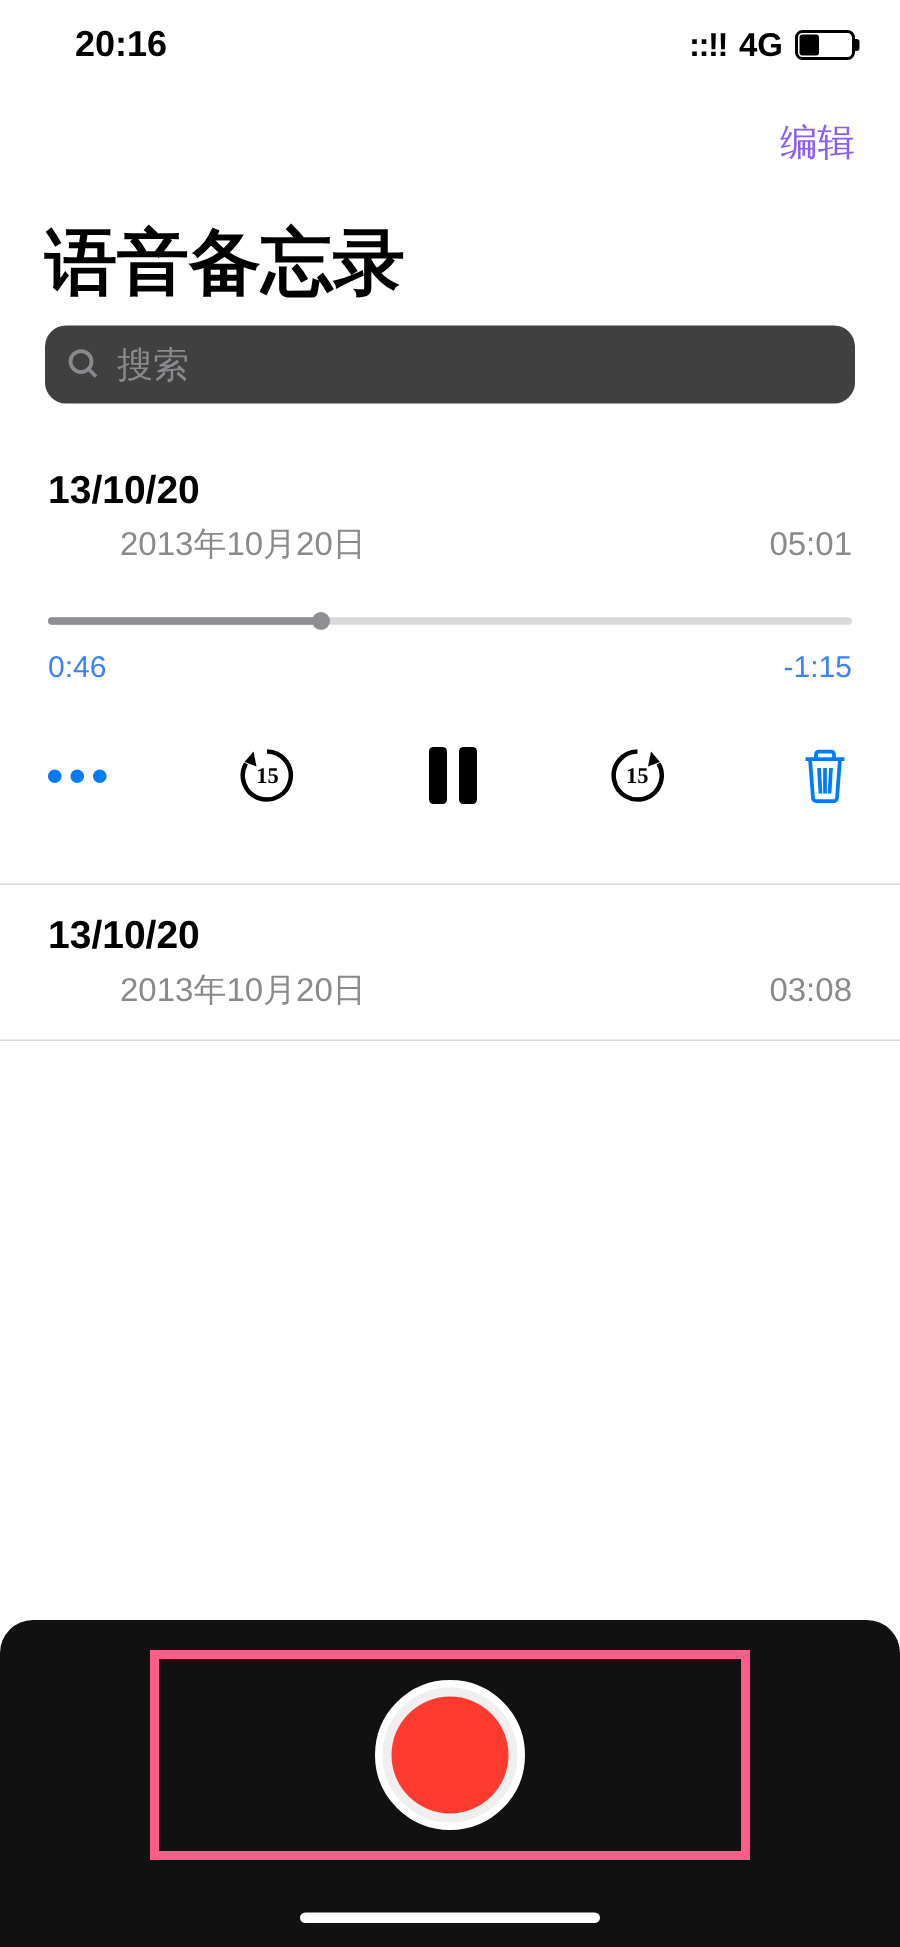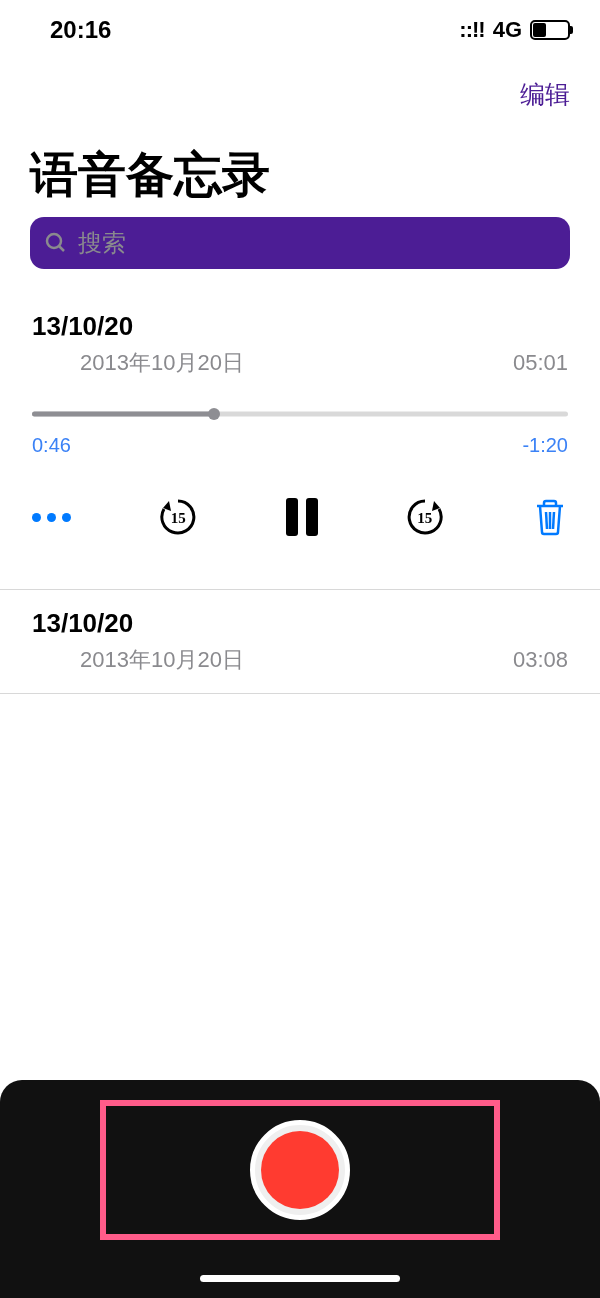--- a/index.html
+++ b/index.html
@@ -4,23 +4,23 @@
 <style>
   * { box-sizing: border-box; margin: 0; padding: 0; }
   html, body { width: 600px; height: 1298px; font-family: -apple-system, "Helvetica Neue", Arial, sans-serif; background: #fff; color: #000; overflow: hidden; }
   .status-bar { height: 60px; display: flex; align-items: center; justify-content: space-between; padding: 0 30px 0 50px; font-weight: 600; font-size: 24px; }
   .status-right { display: flex; align-items: center; gap: 8px; font-size: 22px; font-weight: 600; }
   .signal { display: flex; align-items: center; gap: 2px; letter-spacing: -1px; }
   .battery { width: 40px; height: 20px; border: 2px solid #000; border-radius: 5px; position: relative; display: inline-block; }
   .battery::after { content:""; position:absolute; right:-5px; top:4px; width:3px; height:8px; background:#000; border-radius:0 2px 2px 0; }
   .battery-fill { position:absolute; left:1px; top:1px; bottom:1px; width:35%; background:#000; border-radius:2px; }
   .nav { display:flex; justify-content:flex-end; padding: 18px 30px 10px; }
-  .edit-btn { color:#4c1d95; font-size:25px; background:none; border:none; }
+  .edit-btn { color:#8b5cf6; font-size:25px; background:none; border:none; }
   .title { font-size:48px; font-weight:700; padding: 22px 30px 10px; font-family: Liberation Mono, monospace; }
-  .search { margin: 0 30px 24px; background:#4c1d95; border-radius:14px; height:52px; display:flex; align-items:center; padding:0 14px; gap:10px; }
+  .search { margin: 0 30px 24px; background:#404040; border-radius:14px; height:52px; display:flex; align-items:center; padding:0 14px; gap:10px; }
   .search svg { flex:0 0 auto; }
   .search-ph { color:#8a8a8e; font-size:24px; }
   .divider { height:1px; background:#d8d8d8; }
   .item { padding: 18px 32px 18px; }
   .item-title { font-size:26px; font-weight:600; margin-bottom:6px; }
   .item-row { display:flex; justify-content:space-between; align-items:center; color:#8a8a8e; font-size:22px;margin-left:48px; }
   .player { padding: 24px 0 8px; }
   .track { position:relative; height:24px; }
   .track-line { position:absolute; left:0; right:0; top:50%; height:5px; border-radius:3px; background:#d9d9d9; transform:translateY(-50%); }
   .track-prog { position:absolute; left:0; top:50%; height:5px; border-radius:3px; background:#8e8e93; transform:translateY(-50%); }
@@ -78,21 +78,21 @@
   </div>
 
   <div class="player">
     <div class="track">
       <div class="track-line"></div>
       <div class="track-prog" id="track-prog" style="width: 34%;"></div>
       <div class="track-knob" id="track-knob" style="left: 34%;"></div>
     </div>
     <div class="time-row">
       <span>0:46</span>
-      <span>-1:20</span>
+      <span>-1:15</span>
     </div>
 
     <div class="controls">
       <button class="ctrl">
         <span class="more-dots">
             <span></span>
             <span></span>
             <span></span>
           </span>
       </button>

